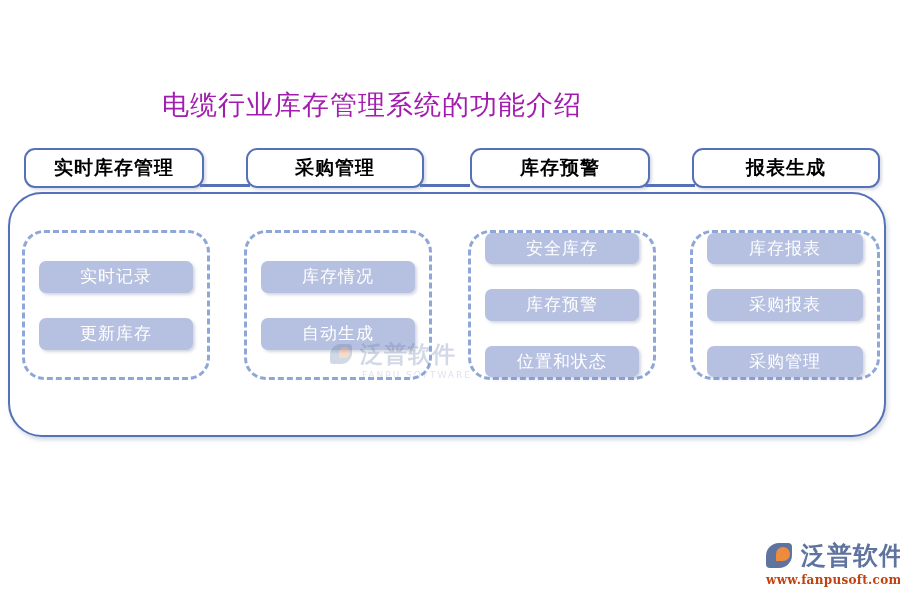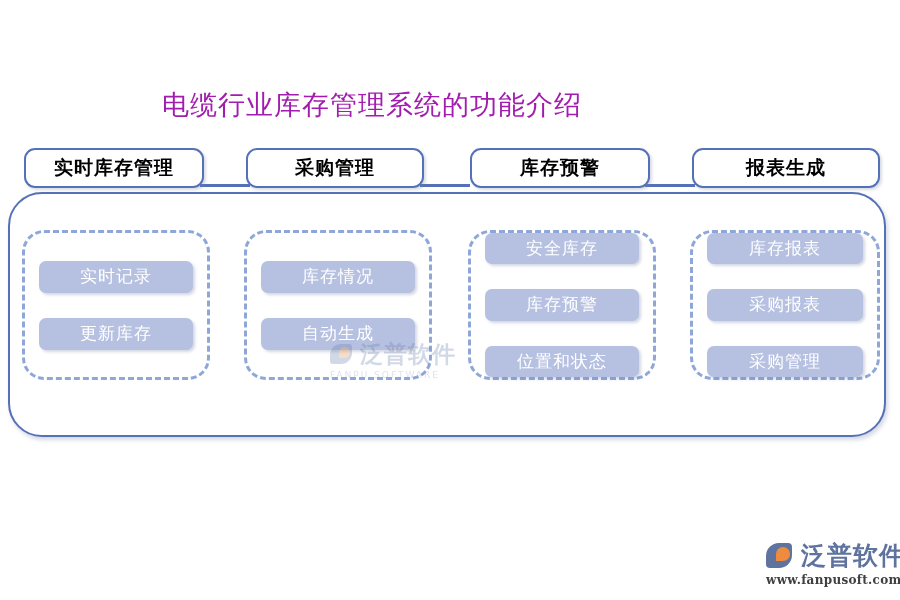--- a/index.html
+++ b/index.html
@@ -180,20 +180,21 @@
     font-weight: bold;
     color: #6b7fae;
     letter-spacing: 1px;
     white-space: nowrap;
     font-family: "DejaVu Sans", "Liberation Sans", sans-serif;
   }
   .wm-sub {
     font-size: 9px;
     color: #8e9ec4;
     letter-spacing: 2px;
+    margin-left: 32px;
     white-space: nowrap;
     font-family: "DejaVu Sans", "Liberation Sans", sans-serif;
   }
 
   
   .brand-logo {
     position: absolute;
     left: 766px;
     top: 540px;
     width: 126px;
@@ -234,21 +235,21 @@
     color: #5f739f;
     letter-spacing: 1px;
     white-space: nowrap;
     line-height: 30px;
     font-family: "DejaVu Sans", "Liberation Sans", sans-serif;
   }
   .logo-url {
     margin-top: 1px;
     font-size: 12px;
     font-weight: bold;
-    color: #404040;
+    color: #c2410c;
     letter-spacing: 0.3px;
     white-space: nowrap;
     text-align: center;
     font-family: "DejaVu Serif", "Liberation Serif", serif;
   }
 </style>
 </head>
 <body>
 
 <div class="page-title">电缆行业库存管理系统的功能介绍</div>

